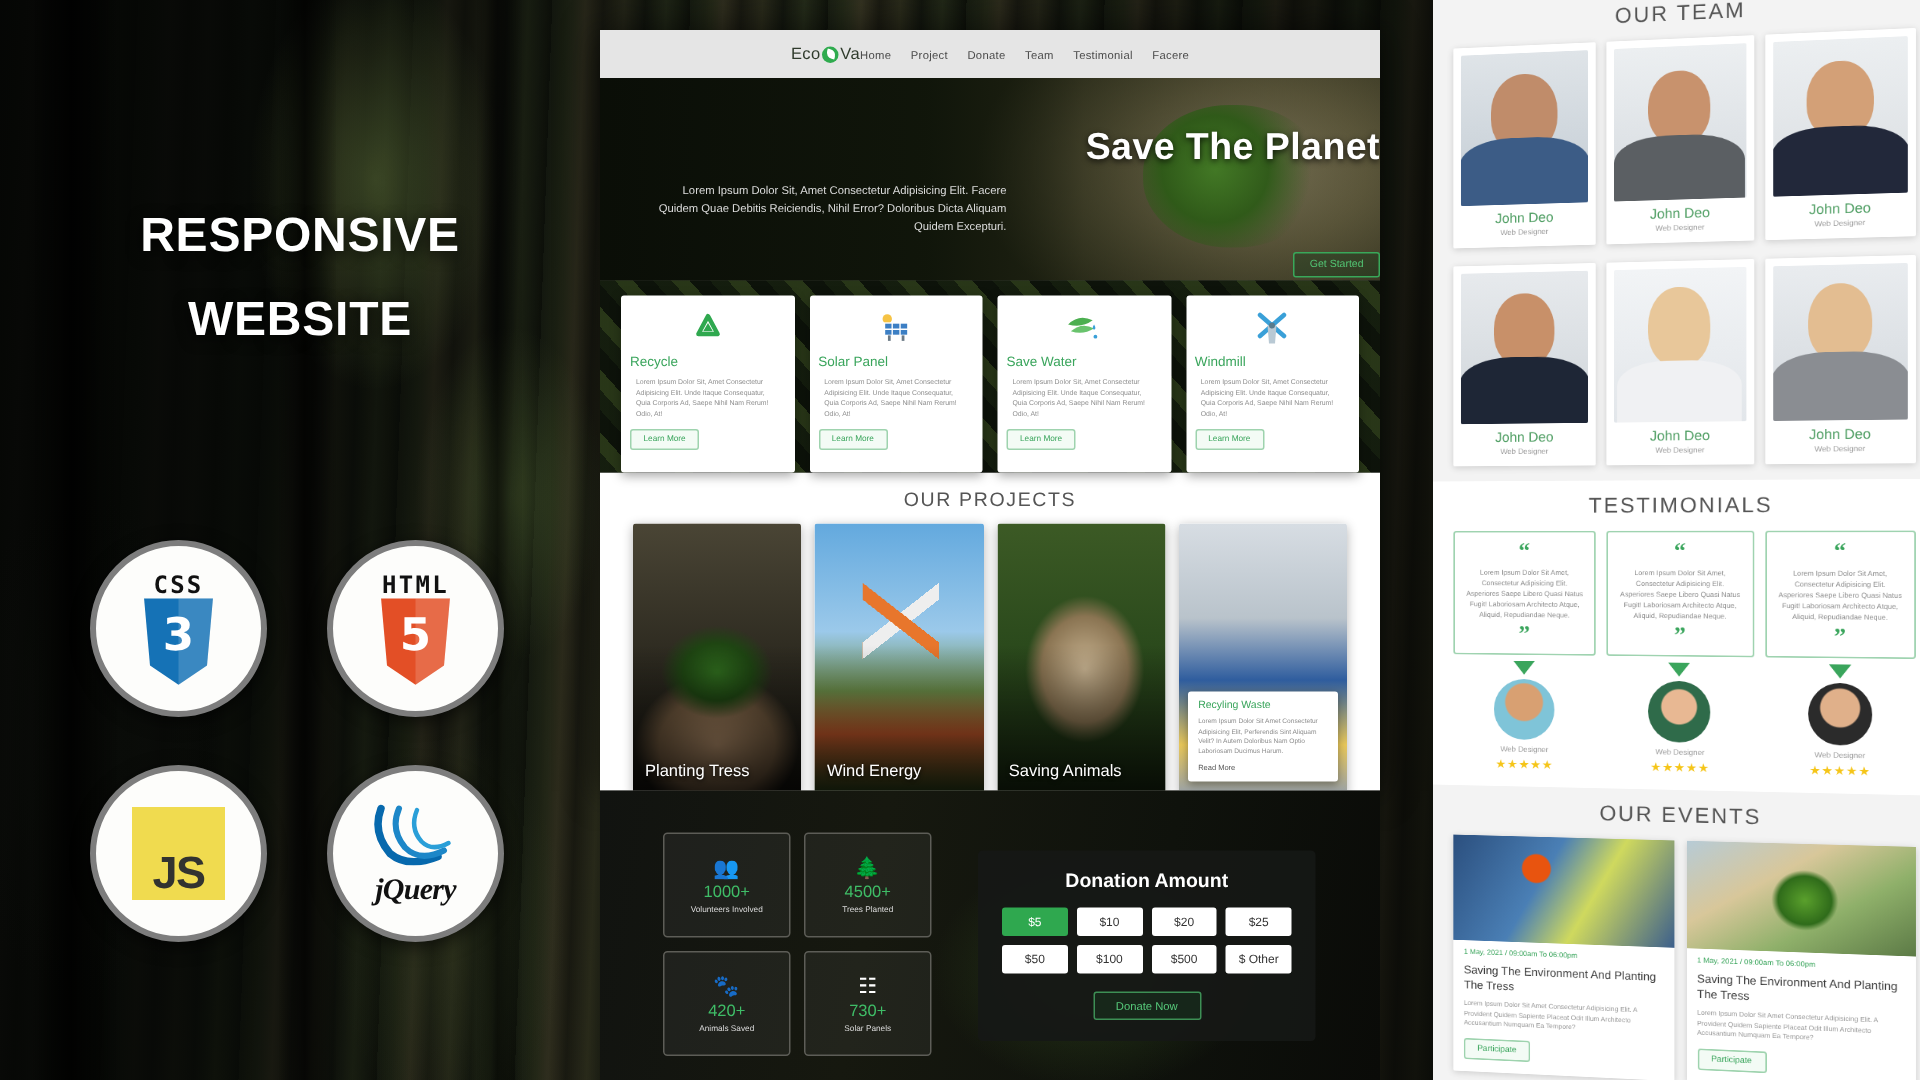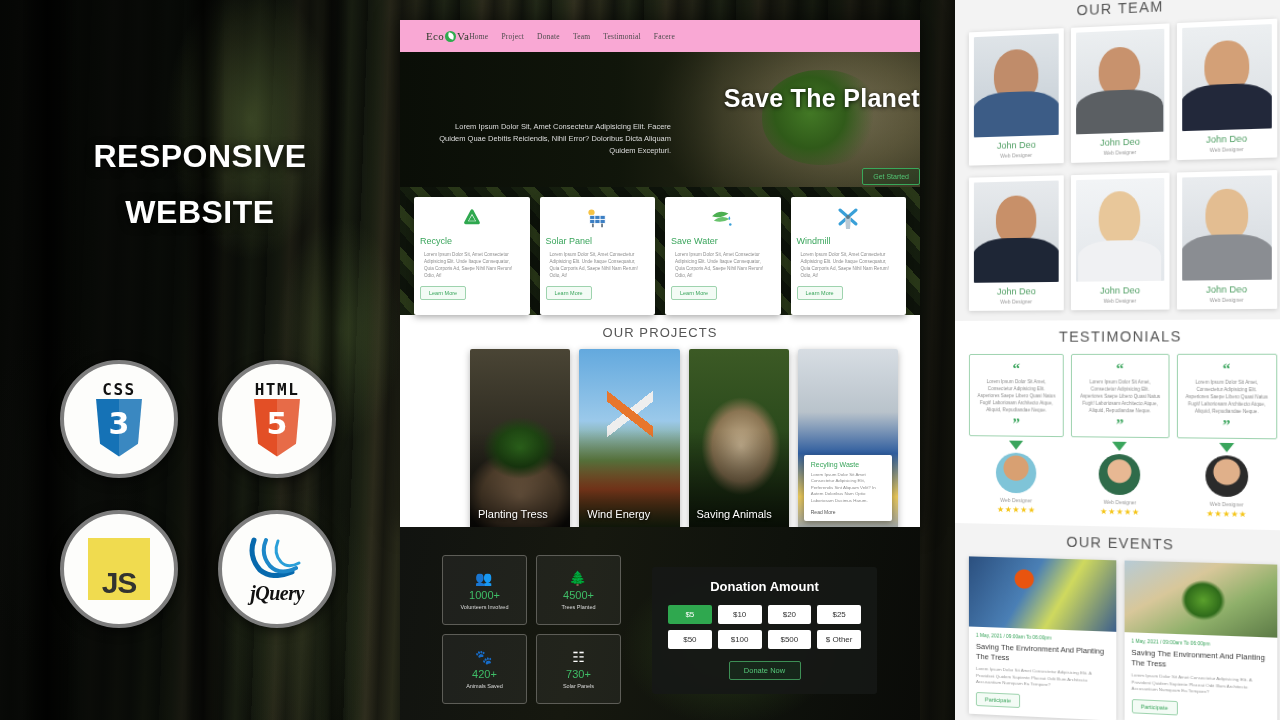--- a/index.html
+++ b/index.html
@@ -92,22 +92,22 @@
     font-size: 20px; color: #111; letter-spacing: -.5px;
   }
 
   
   #site-mock {
     position: absolute; left: 400px; top: 20px; width: 520px; height: 507px;
     background: #fff; overflow: hidden; z-index: 5;
     box-shadow: 0 0 22px rgba(0,0,0,.55);
   }
   #site-nav {
-    height: 32px; background: #f9a8d4; display: flex; align-items: center;
-    padding: 0 26px; justify-content: flex-start; font-family: Liberation Serif, serif;
+    height: 32px; background: #e5e5e5; display: flex; align-items: center;
+    padding: 0 26px; justify-content: center;
   }
   #logo { display: flex; align-items: center; gap: 1px; font-size: 11px; color: #2f3b2c; letter-spacing: .3px; }
   #logo .leaf-dot {
     width: 11px; height: 11px; border-radius: 50%; background: #2fab4e;
     display: inline-block; position: relative;
   }
   #logo .leaf-dot::after {
     content: ""; position: absolute; left: 2.5px; top: 2px; width: 6px; height: 6px;
     background: #fff; border-radius: 0 70% 0 70%; transform: rotate(15deg);
   }
@@ -163,21 +163,21 @@
     display: inline-block; margin-top: 7px; padding: 3px 8px;
     border: 1px solid #9ed3ae; color: #3aa55c; font-size: 5.5px;
     background: #f3fbf5; border-radius: 2px;
   }
 
   #projects { background: #fff; padding: 10px 0 8px; }
   #projects h2 {
     text-align: center; font-size: 13px; color: #555; font-weight: normal;
     letter-spacing: 1.1px; margin-bottom: 9px;
   }
-  #proj-grid { display: flex; gap: 9px; padding: 0 22px; margin-left: 48px; }
+  #proj-grid { display: flex; gap: 9px; padding: 0 22px; }
   .pcard {
     position: relative; flex: 1; height: 180px; border-radius: 2px; overflow: hidden;
     box-shadow: 0 2px 7px rgba(0,0,0,.3);
   }
   .pcard .pimg { position: absolute; inset: 0; }
   .p1 .pimg {
     background:
       radial-gradient(ellipse 60px 50px at 50% 55%, #2f6b1d 0%, #1e4512 38%, rgba(0,0,0,0) 62%),
       radial-gradient(ellipse 70px 60px at 50% 82%, #b08c68 0%, #6d563c 55%, rgba(0,0,0,0) 78%),
       linear-gradient(180deg,#4a4535 0%, #2d2a20 50%, #14120d 100%);

